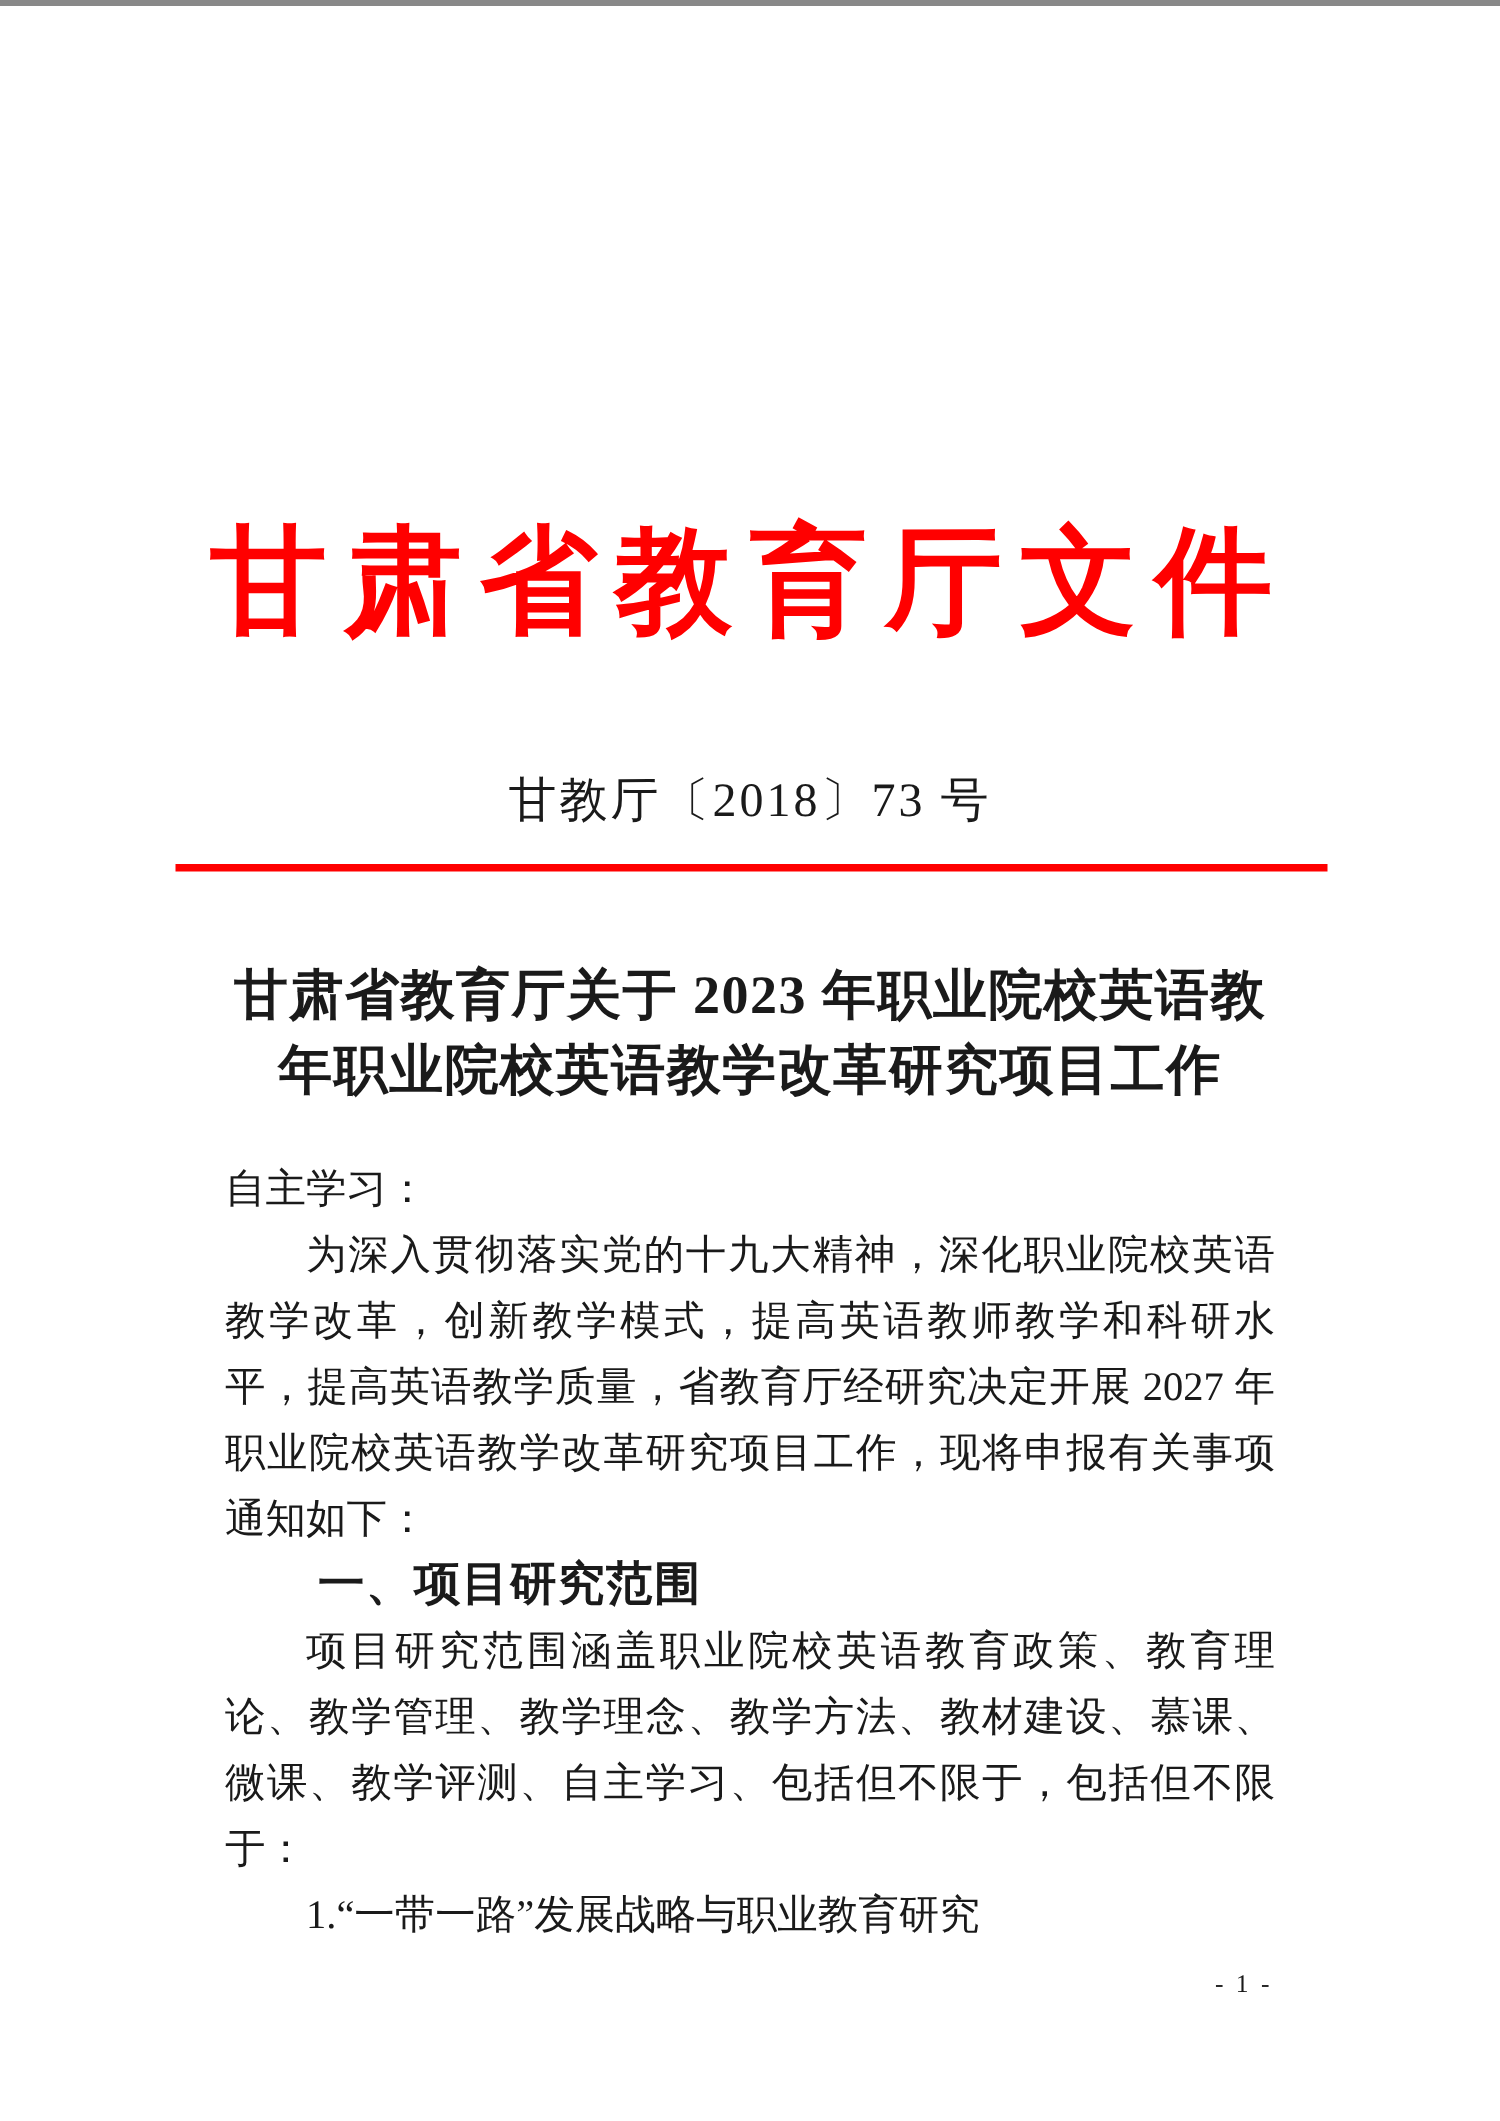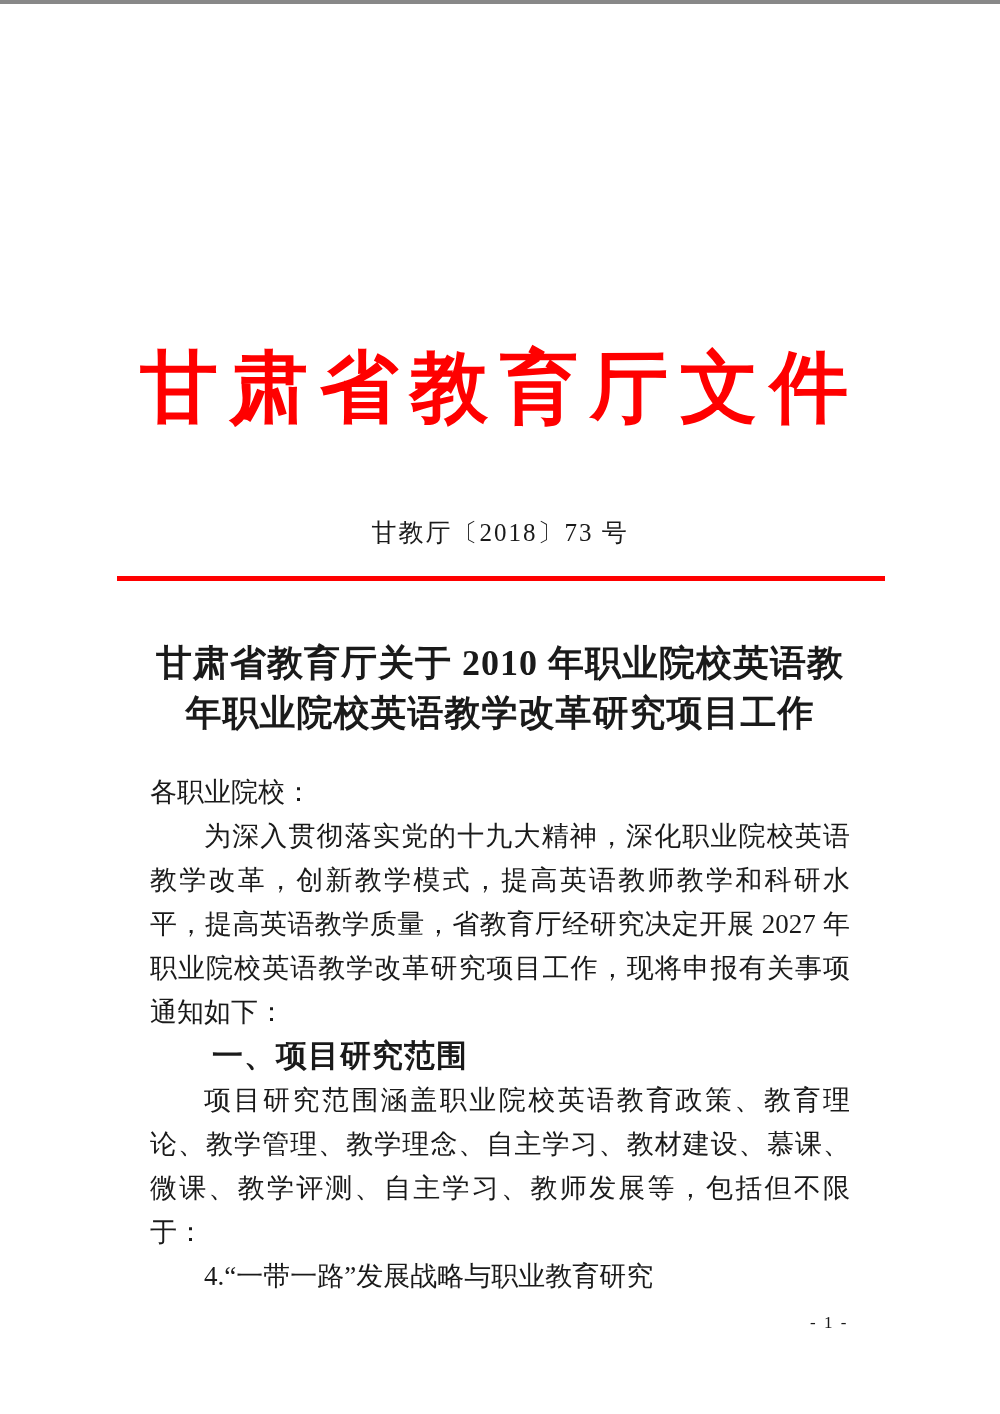--- a/index.html
+++ b/index.html
@@ -34,21 +34,21 @@
     white-space: nowrap;
   }
 
   
   .doc-number {
     position: absolute;
     top: 512px;
     left: 0;
     width: 100%;
     text-align: center;
-    font-size: 25px;
+    font-size: 32px;
     line-height: 34px;
     letter-spacing: 2px;
   }
 
   
   .red-line {
     position: absolute;
     top: 572px;
     left: 117px;
     width: 768px;
@@ -114,27 +114,27 @@
 
 <div class="page">
 
   <div class="banner-title">甘肃省教育厅文件</div>
 
   <div class="doc-number">甘教厅〔2018〕73 号</div>
 
   <div class="red-line"></div>
 
   <h1 class="doc-title">
-    <span class="title-line">甘肃省教育厅关于 2010 年职业院校英语教</span>
+    <span class="title-line">甘肃省教育厅关于 2023 年职业院校英语教</span>
     <span class="title-line">年职业院校英语教学改革研究项目工作</span>
   </h1>
 
   <div class="doc-body">
-    <p class="salutation">各职业院校：</p>
+    <p class="salutation">自主学习：</p>
     <p class="para">为深入贯彻落实党的十九大精神，深化职业院校英语教学改革，创新教学模式，提高英语教师教学和科研水平，提高英语教学质量，省教育厅经研究决定开展 2027 年职业院校英语教学改革研究项目工作，现将申报有关事项通知如下：</p>
     <h2 class="section-heading">一、项目研究范围</h2>
-    <p class="para">项目研究范围涵盖职业院校英语教育政策、教育理论、教学管理、教学理念、自主学习、教材建设、慕课、微课、教学评测、自主学习、教师发展等，包括但不限于：</p>
-    <p class="list-item">4.“一带一路”发展战略与职业教育研究</p>
+    <p class="para">项目研究范围涵盖职业院校英语教育政策、教育理论、教学管理、教学理念、教学方法、教材建设、慕课、微课、教学评测、自主学习、包括但不限于，包括但不限于：</p>
+    <p class="list-item">1.“一带一路”发展战略与职业教育研究</p>
   </div>
 
   <div class="page-number">- 1 -</div>
 
 </div>
 
 </body></html>

